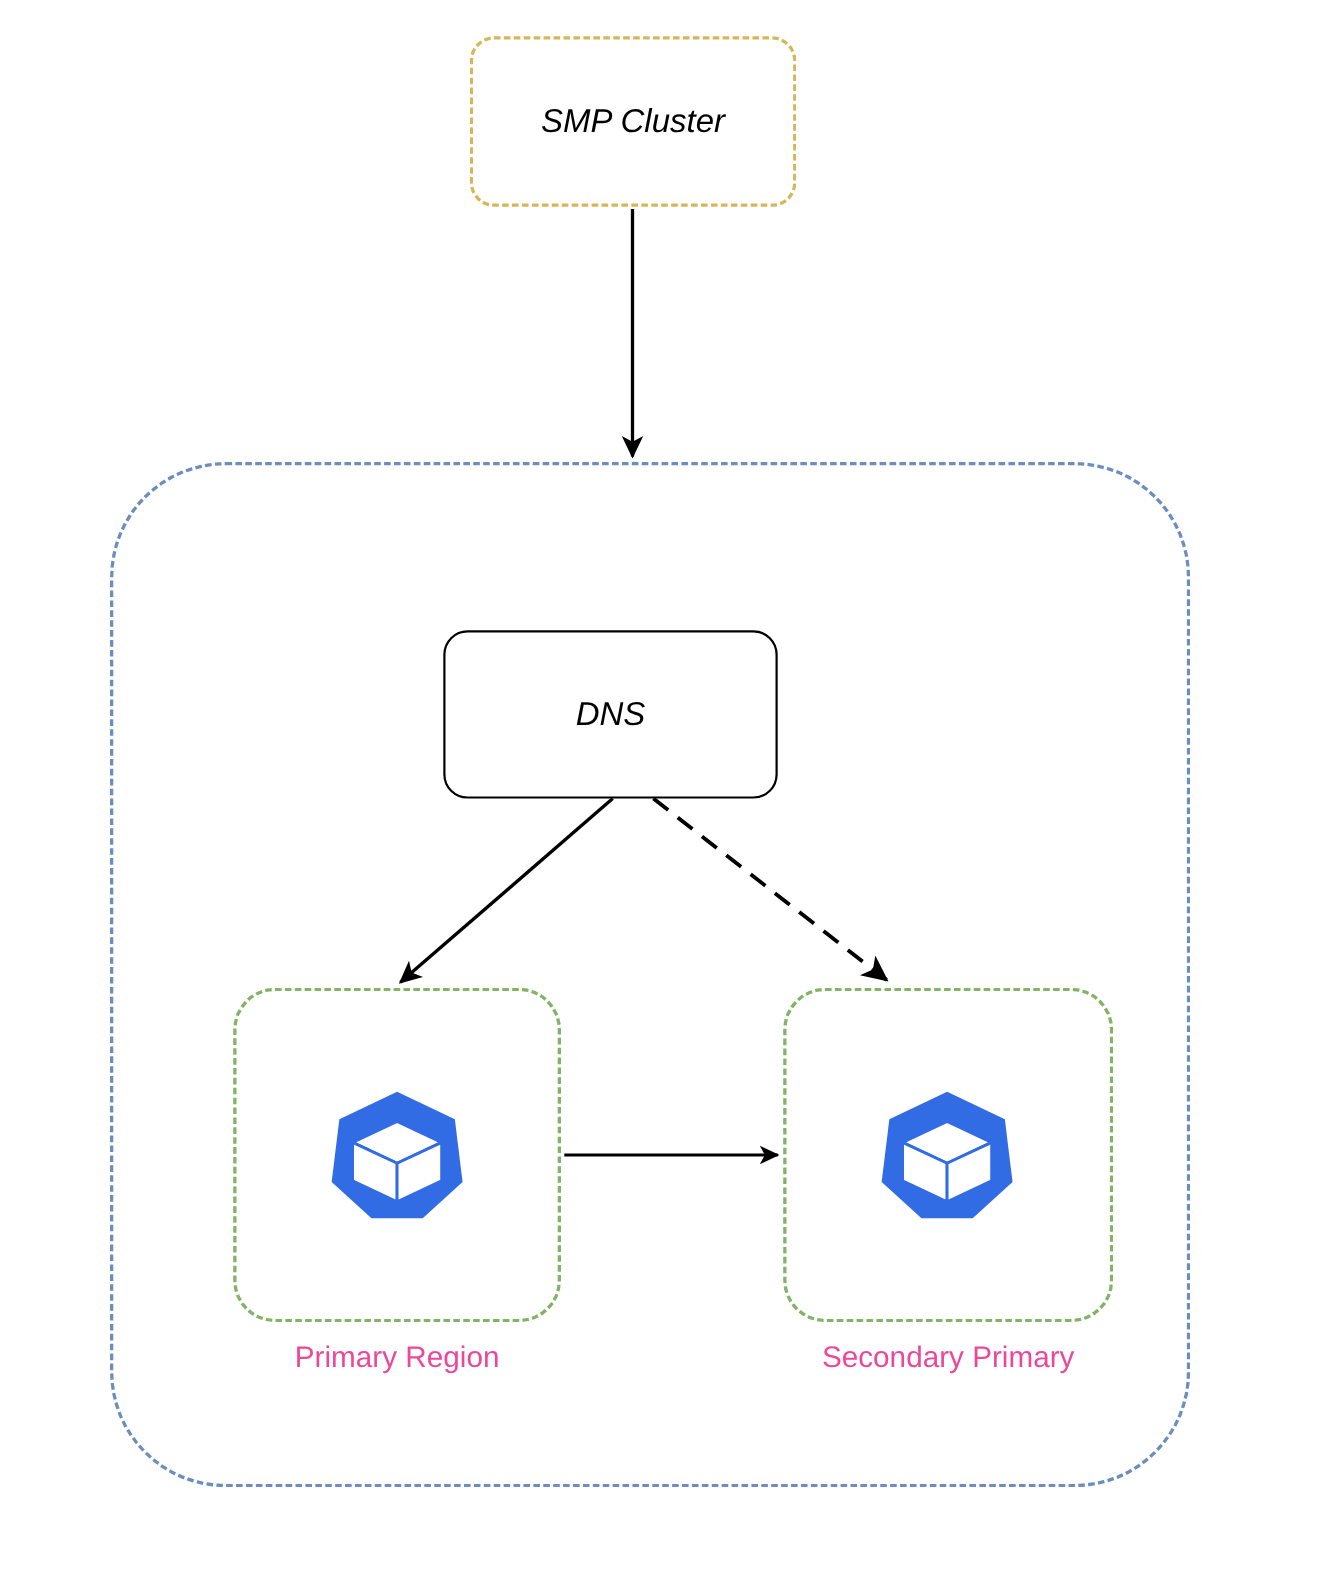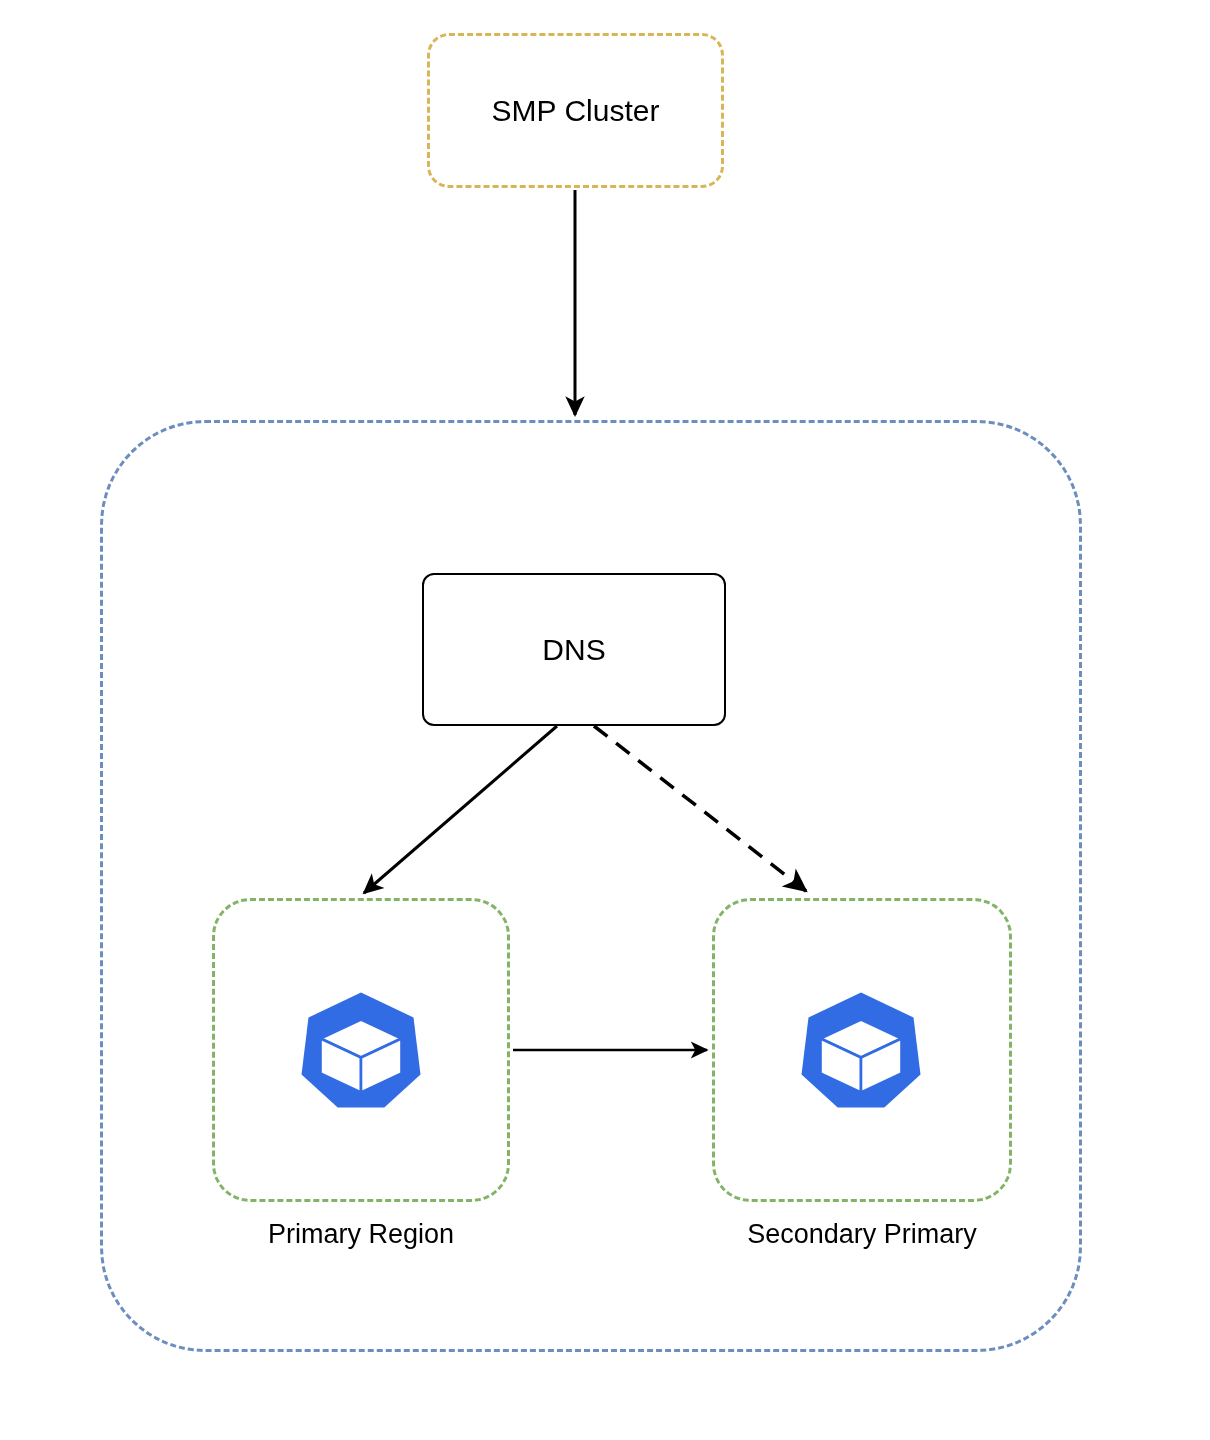--- a/index.html
+++ b/index.html
@@ -19,20 +19,21 @@
     background: #ffffff;
     overflow: hidden;
   }
   .node {
     position: absolute;
     box-sizing: border-box;
     display: flex;
     align-items: center;
     justify-content: center;
     background: #ffffff;
+    font-style: italic;
   }
   .node-label {
     font-size: 30px;
     line-height: 1.1;
     color: #000000;
     text-align: center;
     white-space: nowrap;
   }
 
   
@@ -52,26 +53,26 @@
     width: 982px;
     height: 932px;
     border: 3px dashed #6c8ebf;
     border-radius: 105px;
     background: transparent;
     display: block;
   }
 
   
   #dns-node {
-    left: 422px;
+    left: 403px;
     top: 573px;
     width: 304px;
     height: 153px;
     border: 2.5px solid #000000;
-    border-radius: 12px;
+    border-radius: 22px;
   }
 
   
   .region-box {
     border: 3px dashed #82b366;
     border-radius: 38px;
     background: transparent;
     display: block;
   }
   #primary-region-box {
@@ -85,21 +86,21 @@
     top: 898px;
     width: 300px;
     height: 304px;
   }
 
   .region-caption {
     position: absolute;
     width: 340px;
     text-align: center;
     font-size: 27px;
-    color: #000000;
+    color: #ec4899;
     white-space: nowrap;
   }
   #primary-region-caption {
     left: 191px;
     top: 1219px;
   }
   #secondary-region-caption {
     left: 692px;
     top: 1219px;
   }

